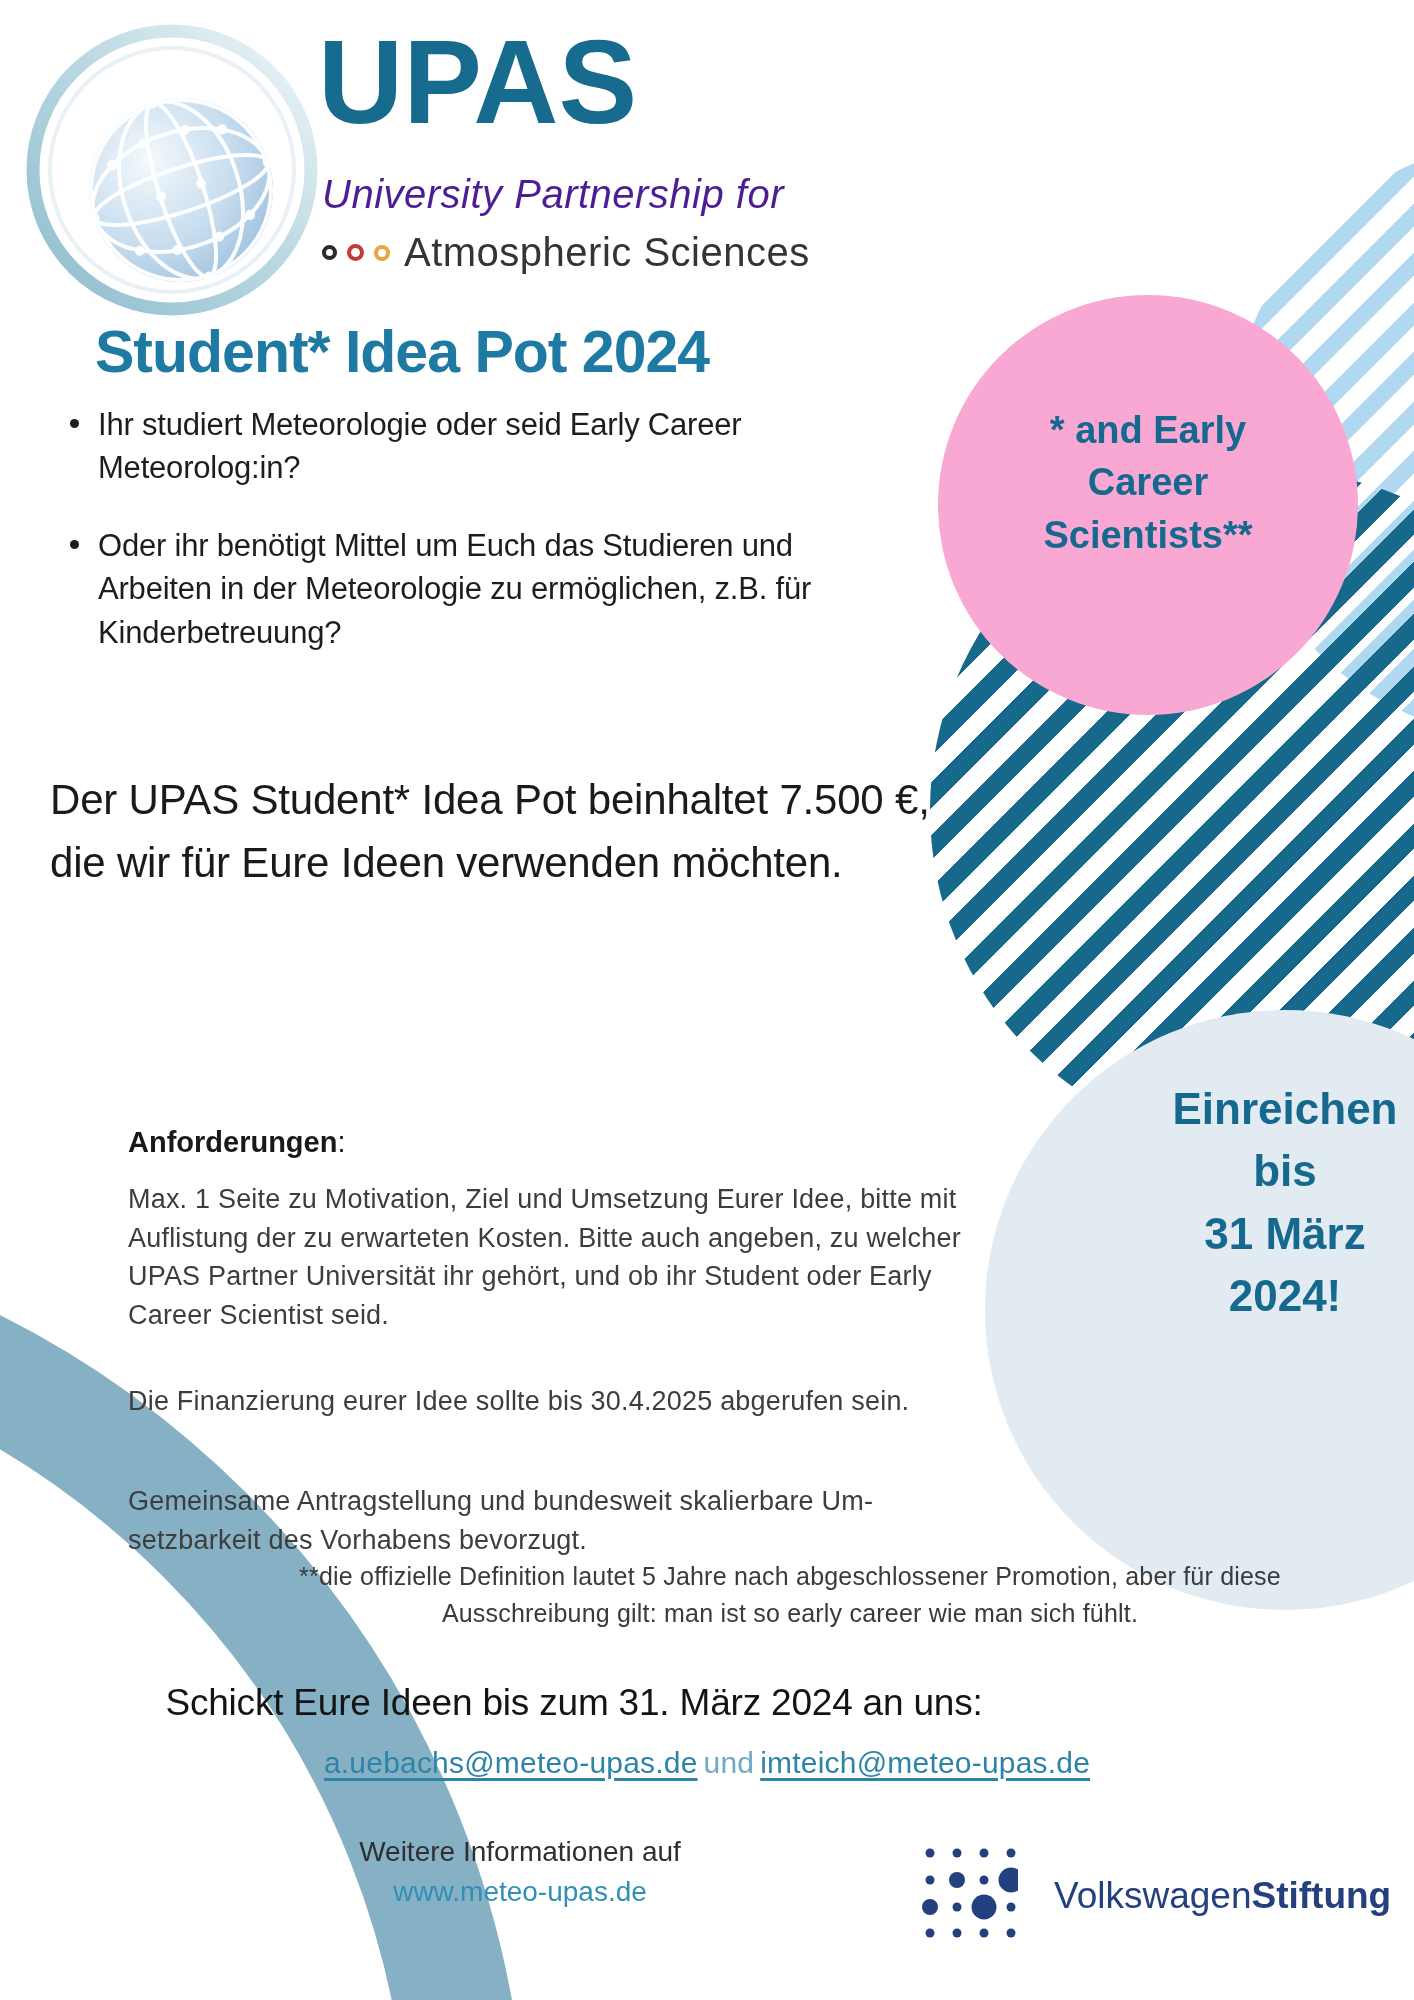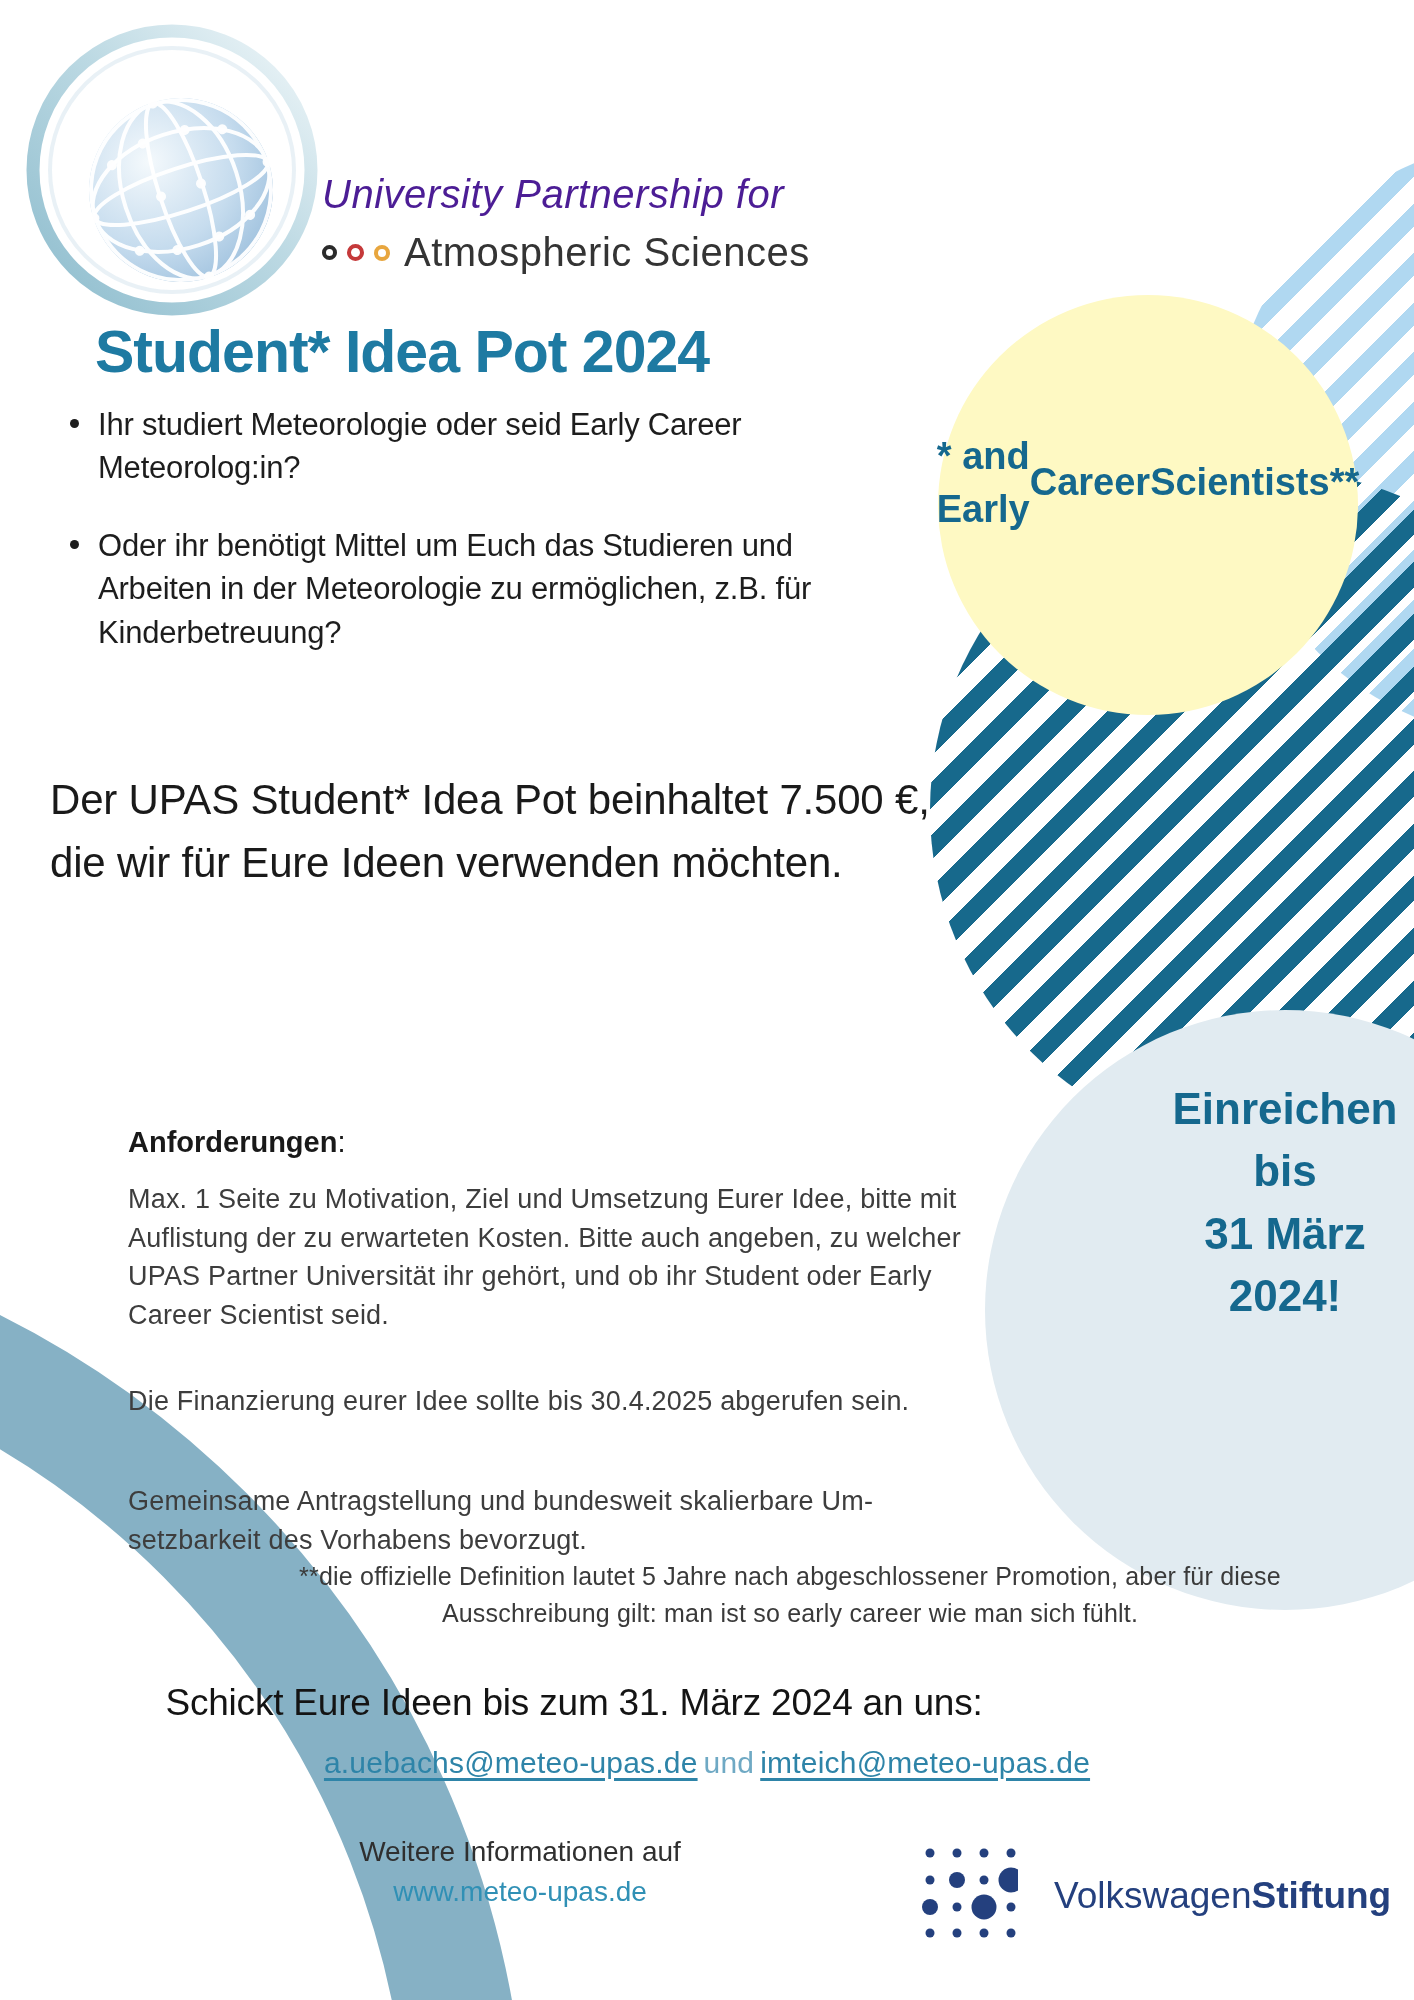--- a/index.html
+++ b/index.html
@@ -11,22 +11,22 @@
   .circle{position:absolute;border-radius:50%;}
   .stripes-light{
     left:1230px;top:140px;width:600px;height:600px;z-index:1;
     background:repeating-linear-gradient(135deg,#b0d8f1 0 16px,transparent 16px 35px);
   }
   .stripes-dark{
     left:930px;top:470px;width:680px;height:680px;z-index:2;
     background:repeating-linear-gradient(135deg,#17698c 0 18px,transparent 18px 37px);
   }
   .badge-top{
-    left:938px;top:295px;width:420px;height:420px;z-index:3;background:#fef9c3;
-    display:flex;flex-direction:row;align-items:center;justify-content:center;
+    left:938px;top:295px;width:420px;height:420px;z-index:3;background:#f9a8d4;
+    display:flex;flex-direction:column;align-items:center;justify-content:center;
     padding-bottom:45px;box-sizing:border-box;text-align:center;
     color:#15688e;font-weight:bold;font-size:38px;line-height:1.37;
   }
   .badge-deadline{
     left:985px;top:1010px;width:600px;height:600px;z-index:4;background:#e1ebf1;
     display:flex;flex-direction:column;align-items:center;justify-content:flex-start;
     padding-top:68px;box-sizing:border-box;text-align:center;
     color:#15688e;font-weight:bold;font-size:44px;line-height:1.42;
   }
   .badge-top span,.badge-deadline span{display:block;}
@@ -157,20 +157,21 @@
             <circle cx="22" cy="56" r="5"></circle>
           <circle cx="-58" cy="45" r="5"></circle>
             <circle cx="58" cy="45" r="5"></circle>
           <circle cx="-21" cy="0" r="5"></circle>
             <circle cx="21" cy="0" r="5"></circle>
         </g>
       </g>
     </svg>
   </div>
 
+  <div class="wordmark">UPAS</div>
   <div class="subtitle1">University Partnership for</div>
   <div class="subtitle2">
     <span class="ring-dot d1"></span>
     <span class="ring-dot d2"></span>
     <span class="ring-dot d3"></span>
     <span class="txt">Atmospheric Sciences</span>
   </div>
 
   <div class="title">Student* Idea Pot 2024</div>
 

